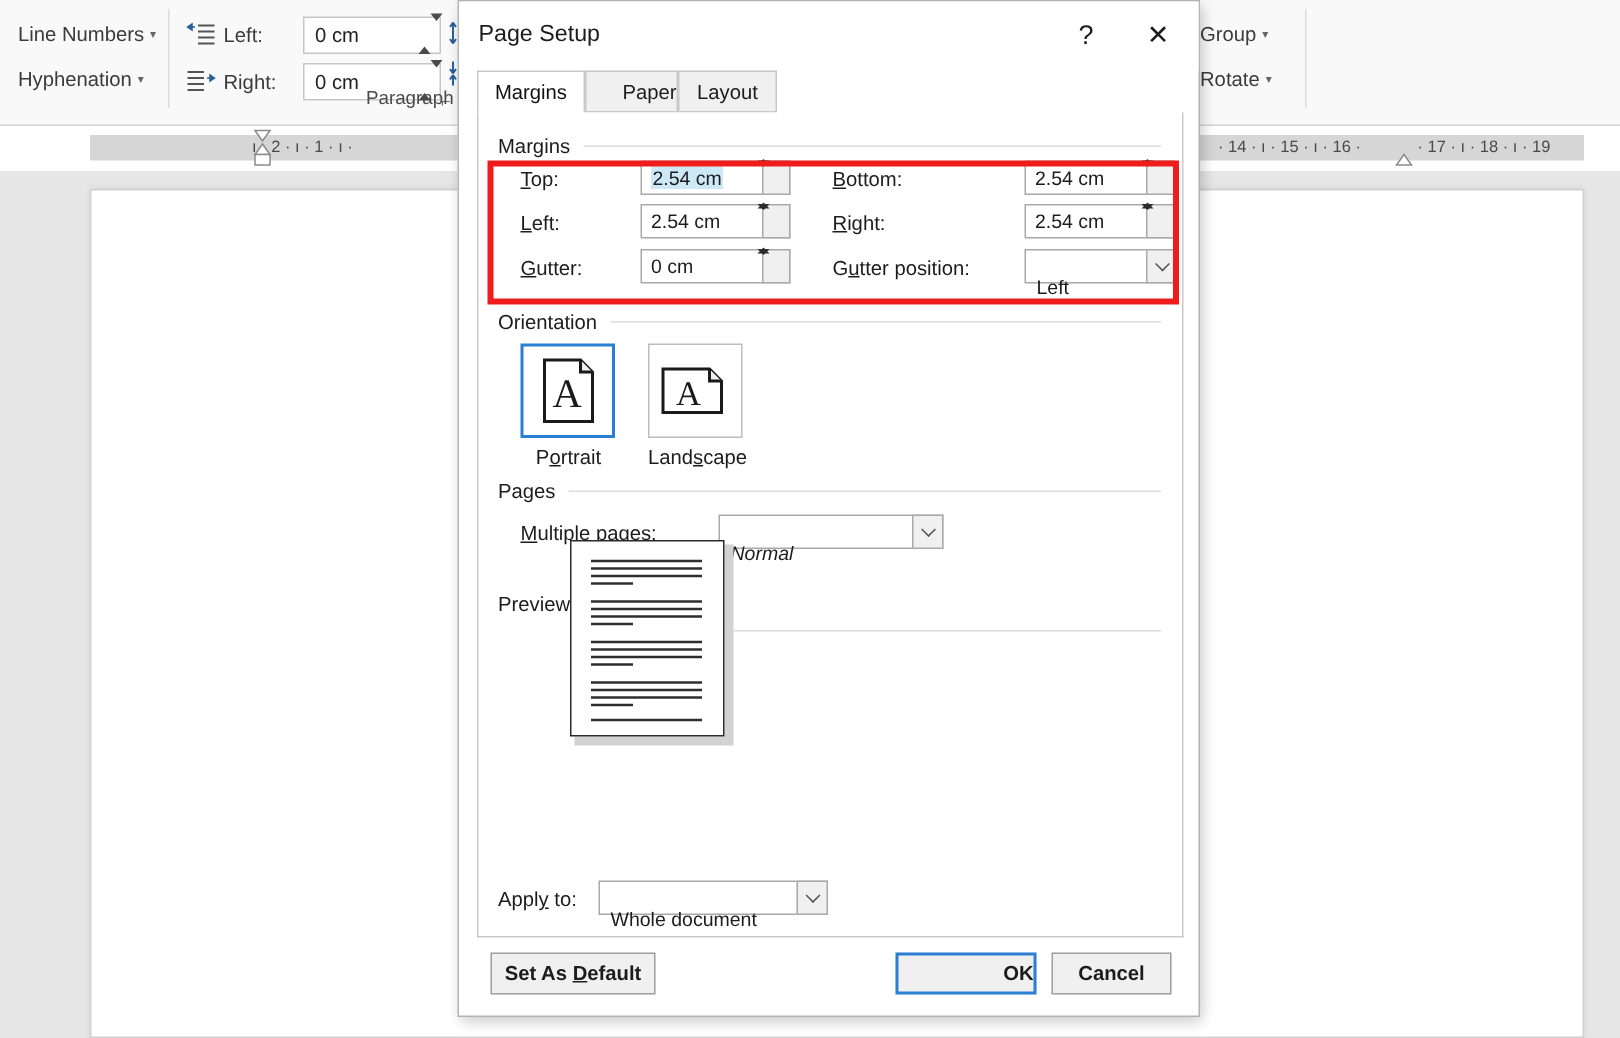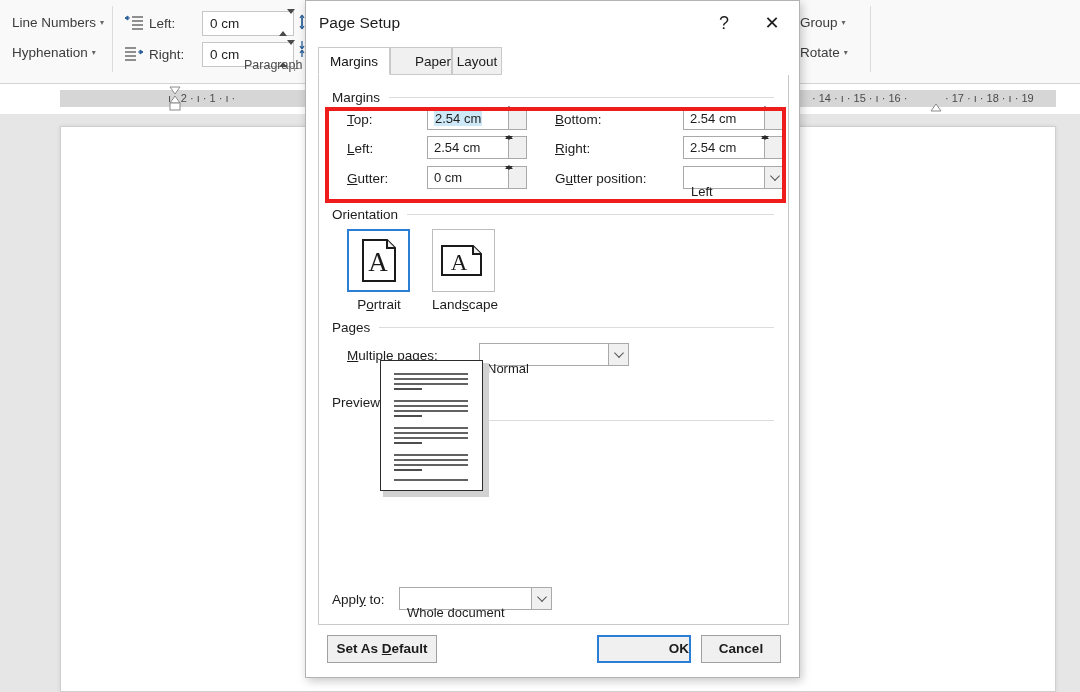--- a/index.html
+++ b/index.html
@@ -148,21 +148,21 @@
     position: absolute; top: 0; height: 28px; line-height: 27px;
     font-size: 13.5px; color: #1c1c1c; text-align: center;
     background: #f0f0f0; border: 1px solid #c9c9c9;
     cursor: pointer;
   }
   .tab.active {
     background: #ffffff; border-bottom: 1px solid #ffffff; color: #111;
   }
   #tab-margins { left: 0px; width: 72px; }
   #tab-paper { left: 72px; width: 62px; padding-left: 24px; }
-  #tab-layout { left: 134px; width: 50px; }
+  #tab-layout { left: 134px; width: 66px; }
 
   .dlg-body {
     position: absolute; left: 12px; top: 74px; width: 471px; height: 550px;
     border: 1px solid #c9c9c9; border-top: none;
     background: #ffffff;
   }
 
   
   .grp-head {
     position: absolute; height: 16px;
@@ -491,21 +491,21 @@
         <text x="26" y="40" font-family="'Liberation Serif', serif" font-size="23" text-anchor="middle" fill="#1a1a1a">A</text>
       </svg>
     </div>
     <div class="orient-caption" style="left:16px; top:222px; width:88px;">P<u>o</u>rtrait</div>
     <div class="orient-caption" style="left:100px; top:222px; width:92px;">Land<u>s</u>cape</div>
 
     <div class="grp-head" style="left:13px; top:245px;">Pages</div>
     <div class="grp-rule" style="left:60px; top:252px; width:395px;"></div>
 
     <div class="mfield-label" style="left:28px; top:273px;"><u>M</u>ultiple pages:</div>
-    <div class="combo" style="left:160px; top:268px; width:150px;">
+    <div class="combo" style="left:160px; top:268px; width:150px;font-style:italic;">
       <span class="cval">Normal</span>
       <span class="carrow">
           <span class="chev"></span>
         </span>
     </div>
 
     <div class="grp-head" style="left:13px; top:320px;">Preview</div>
     <div class="grp-rule" style="left:72px; top:345px; width:383px;"></div>
 
     <div class="mfield-label" style="left:13px; top:517px;">Appl<u>y</u> to:</div>

